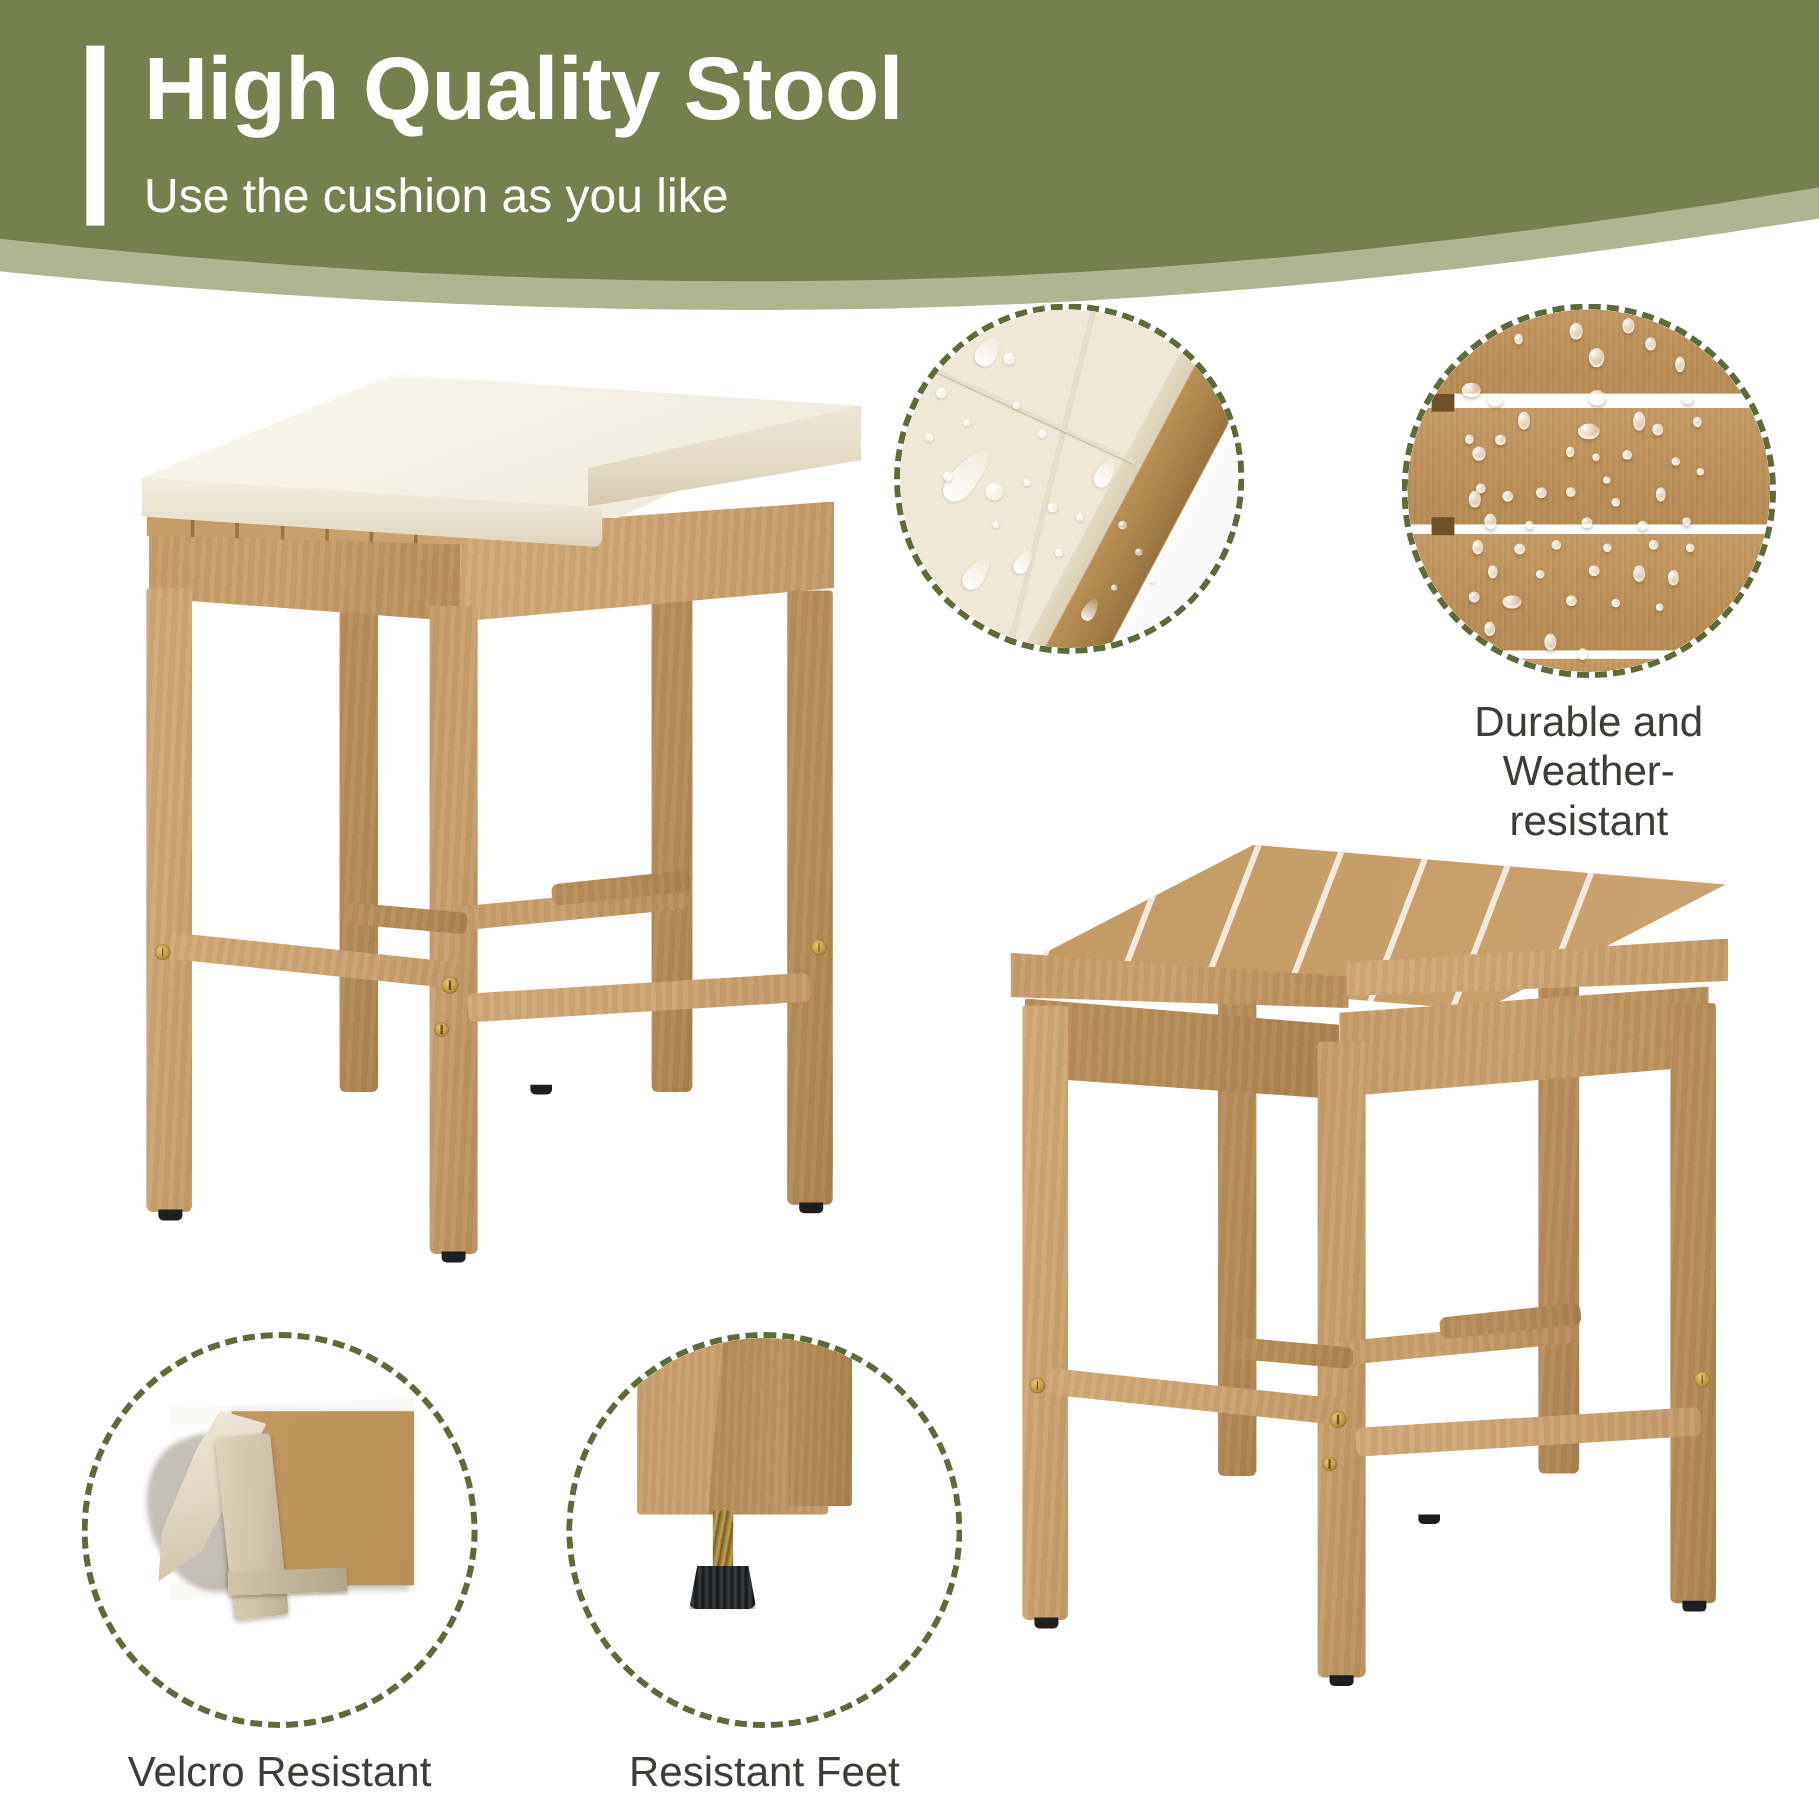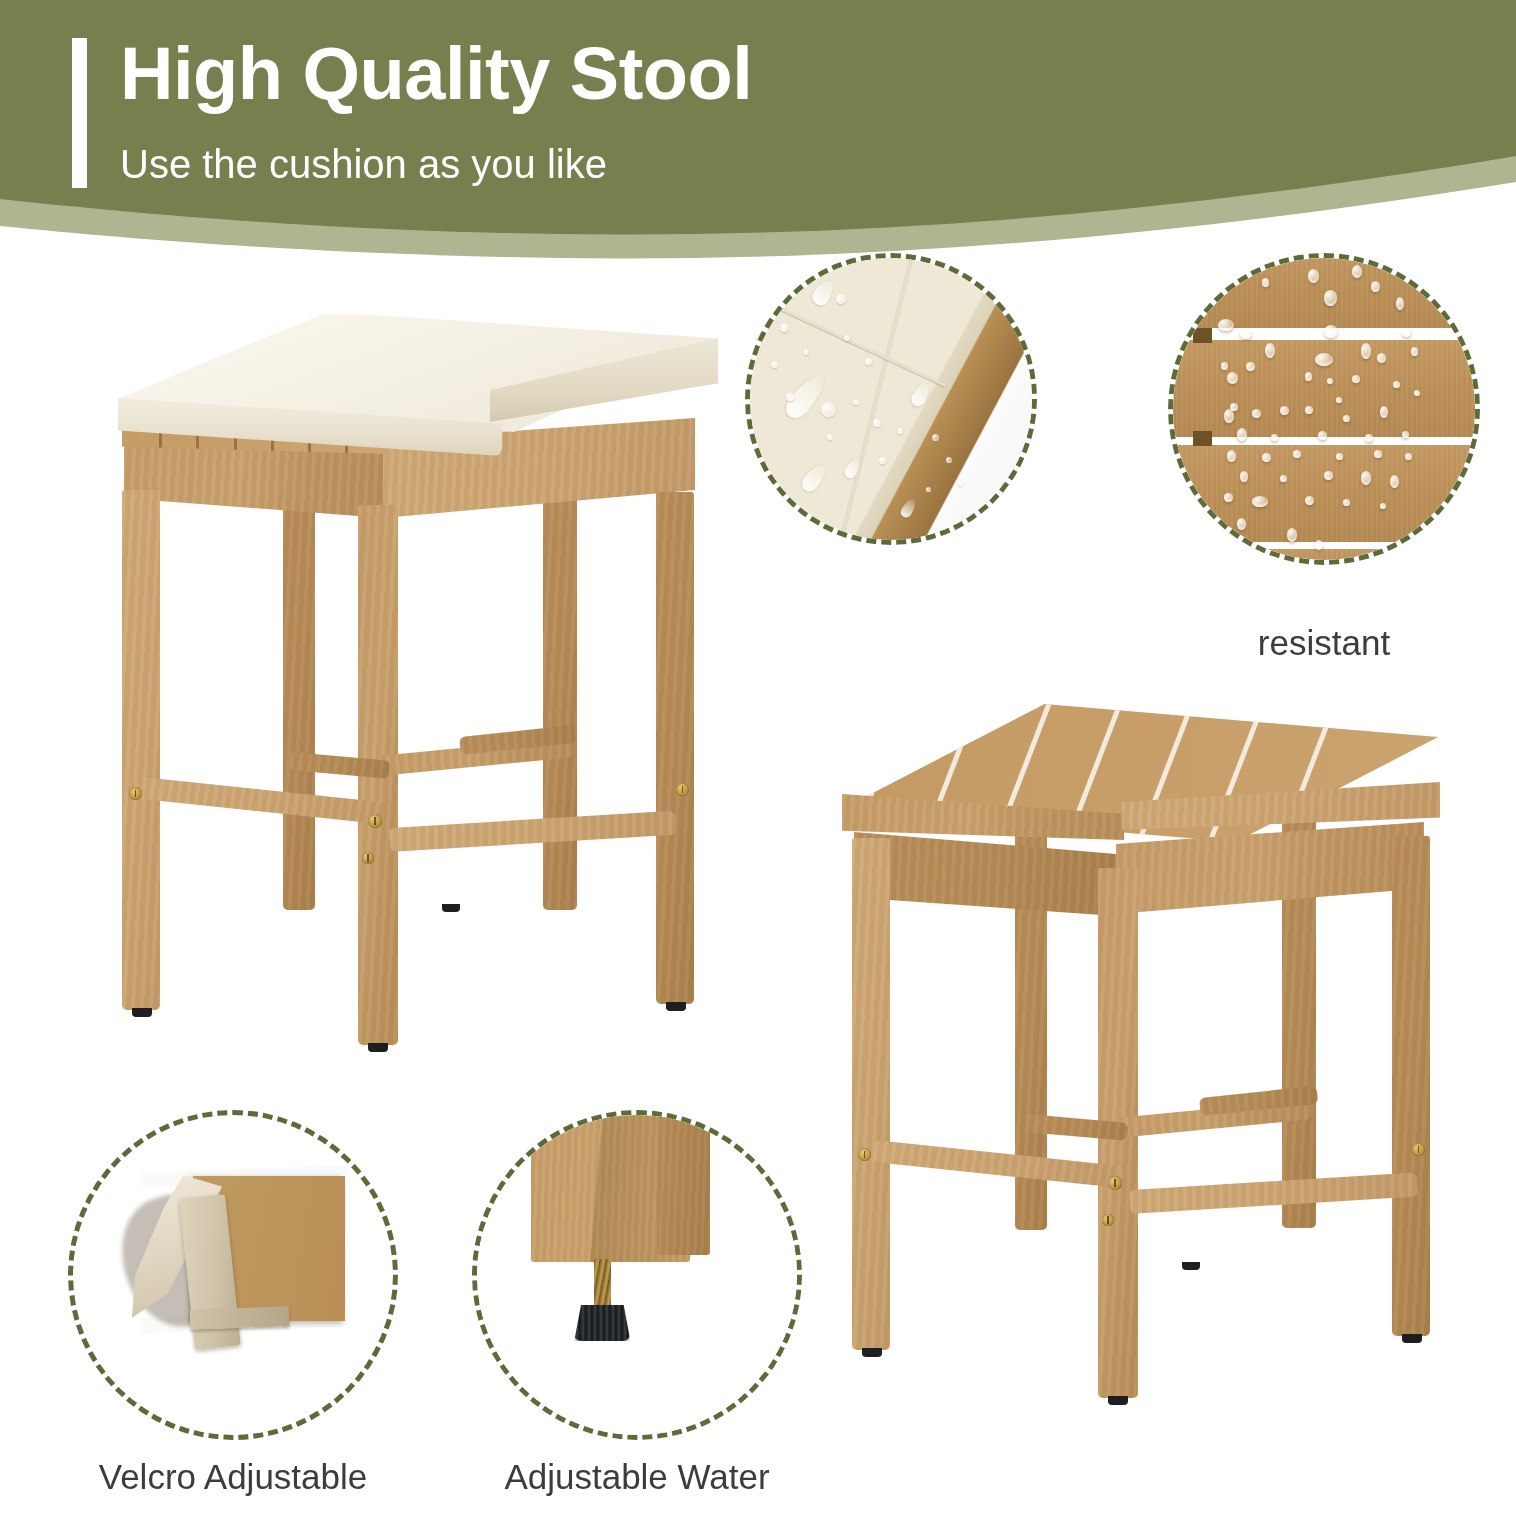--- a/index.html
+++ b/index.html
@@ -310,21 +310,21 @@
       <div class="drop-w" style="left:27%; top:78%; width:16px; height:11px;"></div>
       <div class="drop-w" style="left:44%; top:78%; width:9px; height:9px;"></div>
       <div class="drop-w" style="left:56%; top:79%; width:7px; height:7px;"></div>
       <div class="drop-w" style="left:68%; top:80%; width:6px; height:6px;"></div>
       <div class="drop-w" style="left:22%; top:85%; width:9px; height:12px;"></div>
       <div class="drop-w" style="left:38%; top:88%; width:10px; height:14px;"></div>
       <div class="drop-w" style="left:47%; top:92%; width:8px; height:10px;"></div>
     </div>
   </div>
   <div class="feature-label">
-    <br>
+    <span>Durable and Weather-</span><br>
     <span>resistant</span>
   </div>
 </div>
 
 <div class="stool" style="left:100px; top:300px; width:620px; height:760px;">
 
   <div class="wood dark leg" style="left:183px; top:180px; width:32px; height:430px;"></div>
   <div class="wood dark leg" style="left:443px; top:170px; width:34px; height:440px;"></div>
 
   <div class="wood" style="left:24px; top:128px; width:260px; height:90px; clip-path:polygon(0 0,100% 22px,100% 100%,0 78%);"></div>
@@ -414,27 +414,27 @@
       <div class="velcro-bg"></div>
       <div class="white-gap" style="left:22%; top:18%; width:62%; height:4.5%; transform:rotate(-2deg);"></div>
       <div class="white-gap" style="left:22%; top:62%; width:62%; height:4.5%; transform:rotate(-2deg);"></div>
       <div style="position:absolute; left:38%; top:20%; width:46%; height:44%; background:linear-gradient(100deg,#C09A60,#B98F57); box-shadow:-3px 2px 6px rgba(60,40,15,.35);"></div>
       <div class="velcro-shadow" style="left:17%; top:26%; width:30%; height:40%; border-radius:50% 40% 30% 50%; transform:rotate(-18deg);"></div>
       <div class="velcro-strap" style="left:18%; top:20%; width:30%; height:42%; clip-path:polygon(62% 0, 100% 10%, 38% 84%, 0 100%, 6% 70%, 40% 22%); transform:rotate(-4deg);"></div>
       <div class="velcro-strap-b" style="left:36%; top:26%; width:14%; height:46%; border-radius:4px; transform:rotate(-6deg);"></div>
       <div style="position:absolute; left:37%; top:60%; width:30%; height:6%; background:linear-gradient(90deg,#CFC3A9,#B3A688); transform:rotate(-2deg); box-shadow:0 2px 3px rgba(60,40,15,.3);"></div>
     </div>
   </div>
-  <div class="feature-label">Velcro Adjustable</div>
+  <div class="feature-label">Velcro Resistant</div>
 </div>
 
 <div class="feature" style="left:472px; top:1110px; width:330px;">
   <div class="feature-circle" style="width:330px; height:330px;">
     <div class="photo">
       <div class="foot-bg"></div>
       <div class="foot-leg" style="left:18%; top:-6%; width:48%; height:52%;"></div>
       <div class="foot-leg" style="left:56%; top:-6%; width:16%; height:50%; background:linear-gradient(95deg,#B78C57,#A87E4B);"></div>
       <div class="foot-screw" style="left:37%; top:45%; width:5%; height:16%;"></div>
       <div class="foot-cap" style="left:31%; top:59%; width:17%; height:11%; clip-path:polygon(12% 0,88% 0,100% 100%,0 100%);"></div>
     </div>
   </div>
-  <div class="feature-label">Adjustable Water</div>
+  <div class="feature-label">Resistant Feet</div>
 </div>
 
 </body></html>

